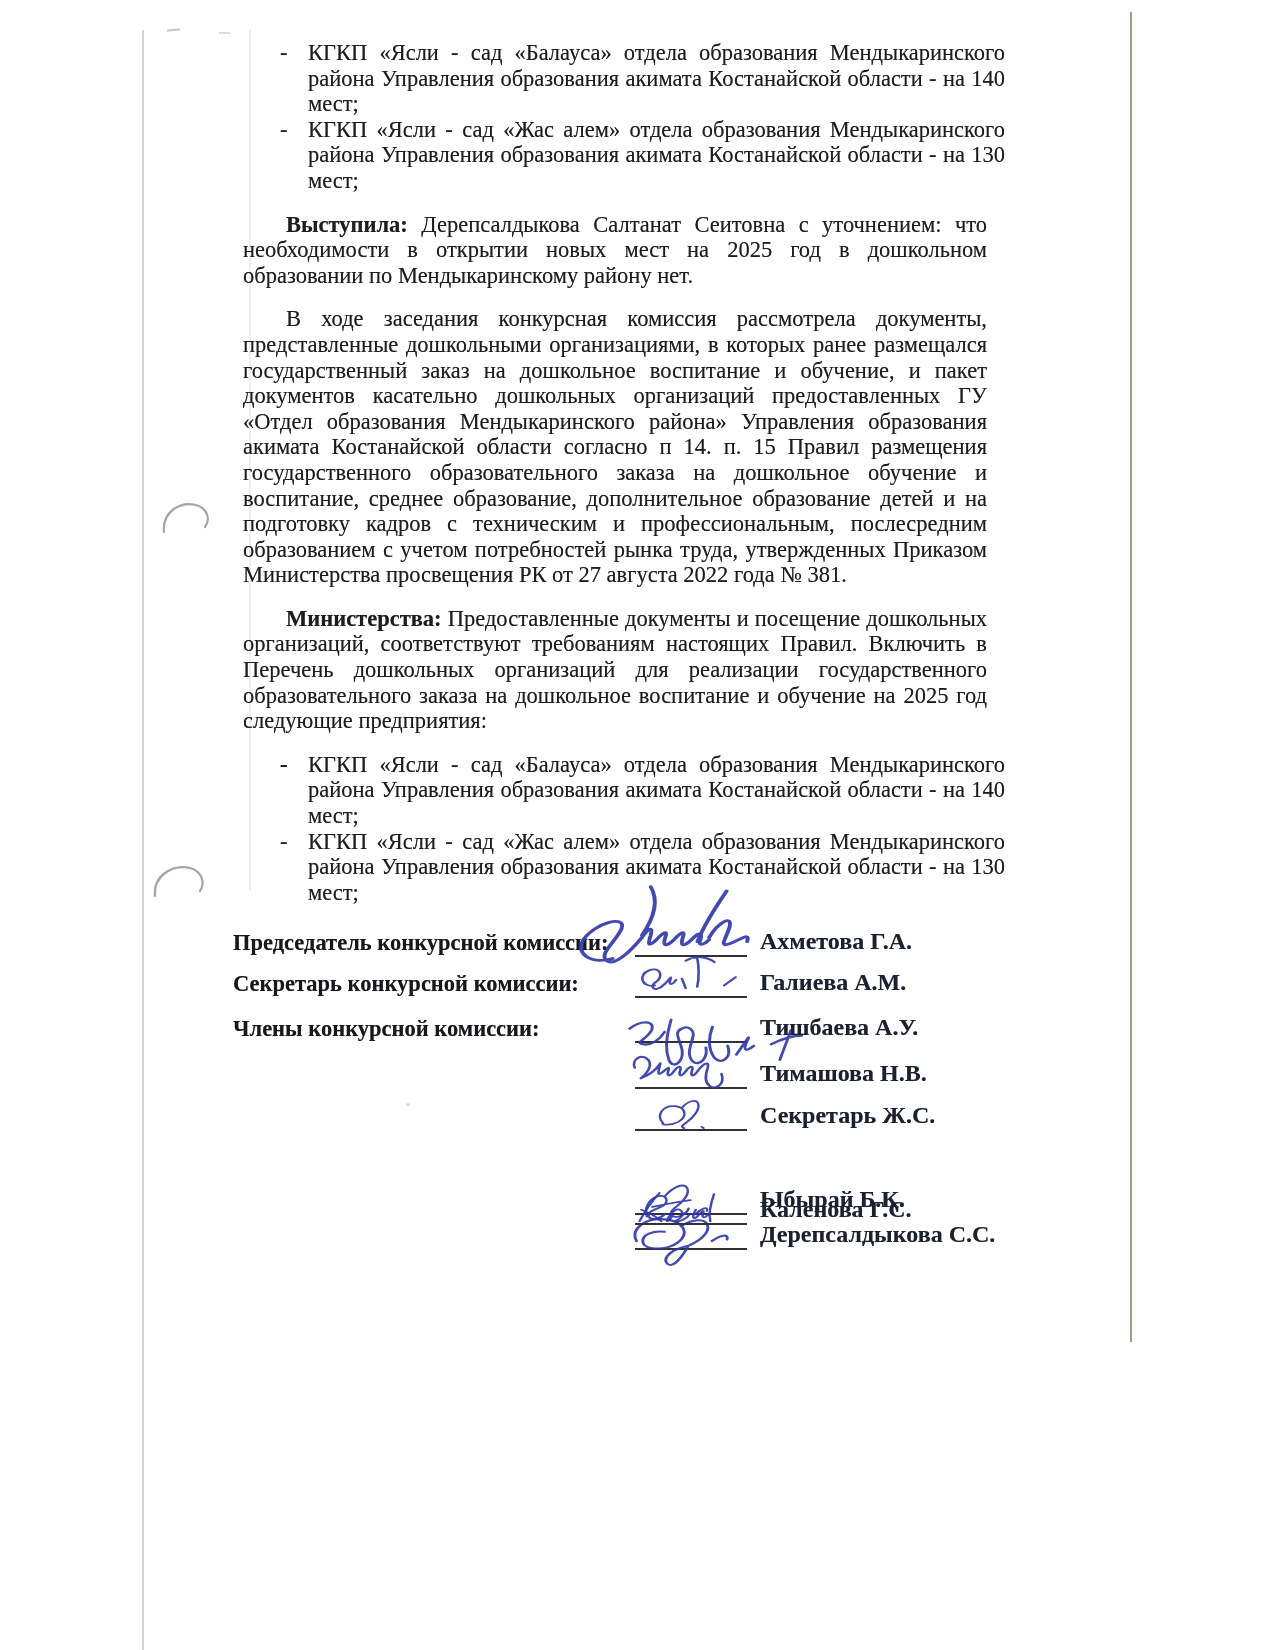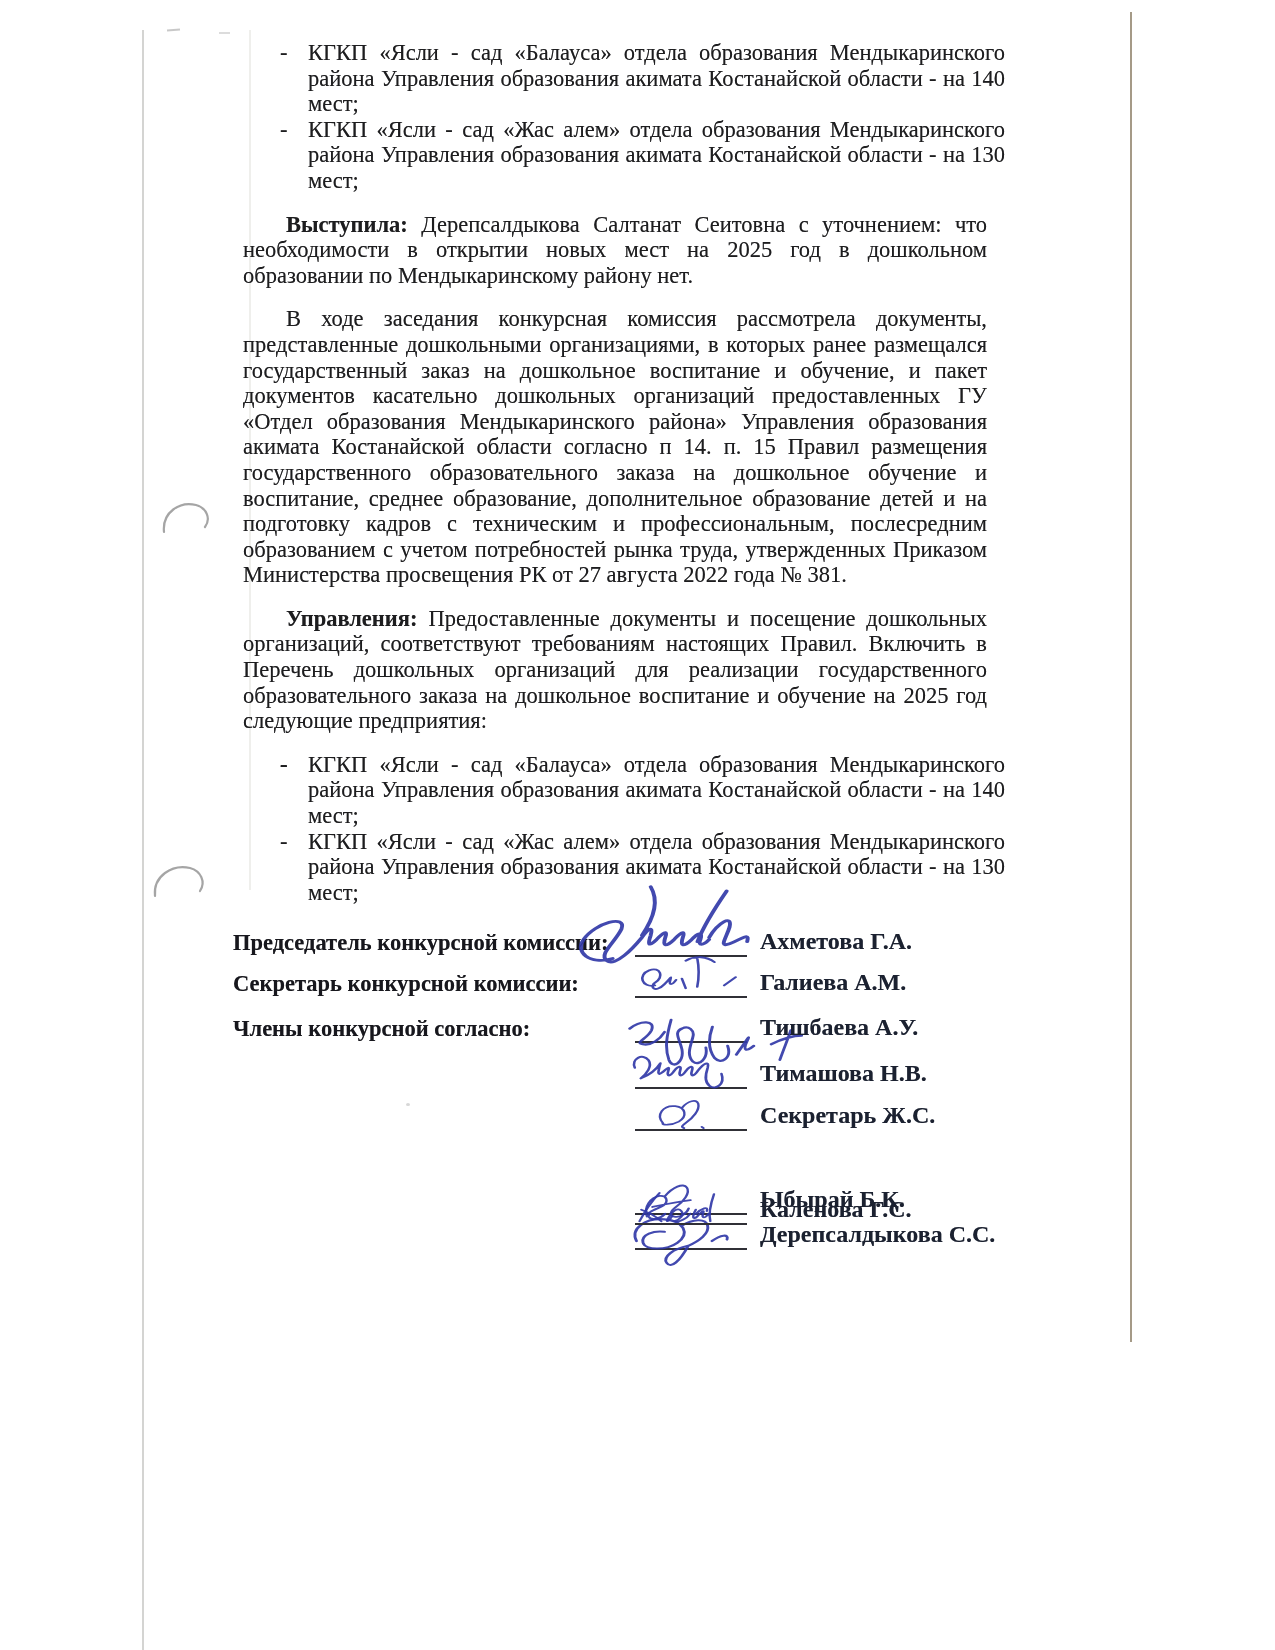--- a/index.html
+++ b/index.html
@@ -58,21 +58,21 @@
   </svg>
   <div class="speck" style="left:167px;top:29px;width:13px;height:2px;transform:rotate(-4deg);"></div>
   <div class="speck" style="left:219px;top:32px;width:11px;height:2px;opacity:.35;"></div>
   <div class="speck" style="left:406px;top:1103px;width:4px;height:3px;border-radius:50%;opacity:.4;"></div>
 
   <div class="doc-flow" id="doc-flow">
       <div class="b-item"><span class="b-marker">-</span><span>КГКП «Ясли - сад «Балауса» отдела образования Мендыкаринского района Управления образования акимата Костанайской области - на 140 мест;</span></div>
       <div class="b-item"><span class="b-marker">-</span><span>КГКП «Ясли - сад «Жас алем» отдела образования Мендыкаринского района Управления образования акимата Костанайской области - на 130 мест;</span></div>
       <p class="para"><b>Выступила:</b> Дерепсалдыкова Салтанат Сеитовна с уточнением: что необходимости в открытии новых мест на 2025 год в дошкольном образовании по Мендыкаринскому  району нет.</p>
       <p class="para">В ходе заседания конкурсная комиссия рассмотрела документы, представленные дошкольными организациями, в которых ранее размещался государственный заказ на дошкольное воспитание и обучение, и пакет документов касательно дошкольных организаций предоставленных ГУ «Отдел образования Мендыкаринского района» Управления образования акимата Костанайской области согласно п 14. п. 15 Правил размещения государственного образовательного заказа на дошкольное обучение и воспитание, среднее образование, дополнительное образование детей и на подготовку кадров с техническим и профессиональным, послесредним образованием с учетом потребностей рынка труда, утвержденных Приказом Министерства просвещения РК от 27 августа 2022 года № 381.</p>
-      <p class="para"><b>Управления:</b> Предоставленные документы и посещение дошкольных организаций, соответствуют требованиям настоящих Правил. Включить в Перечень дошкольных организаций для реализации государственного образовательного заказа на дошкольное воспитание и обучение на 2025 год следующие предприятия:</p>
+      <p class="para"><b>Министерства:</b> Предоставленные документы и посещение дошкольных организаций, соответствуют требованиям настоящих Правил. Включить в Перечень дошкольных организаций для реализации государственного образовательного заказа на дошкольное воспитание и обучение на 2025 год следующие предприятия:</p>
       <div class="b-item"><span class="b-marker">-</span></div>
       <div class="b-item"><span class="b-marker">-</span><span>КГКП «Ясли - сад «Балауса» отдела образования Мендыкаринского района Управления образования акимата Костанайской области - на 140 мест;</span></div>
       <div class="b-item"><span class="b-marker">-</span><span>КГКП «Ясли - сад «Жас алем» отдела образования Мендыкаринского района Управления образования акимата Костанайской области - на 130 мест;</span></div>
     </div>
 
   <div id="sig-block">
       <div class="sig-row" style="top: 927px;">
         <div class="sig-label">Председатель конкурсной комиссии:</div>
         <div class="sig-line"></div>
         <svg class="sig-svg" width="190" height="95" viewBox="0 0 130 90" preserveAspectRatio="none" style="left: 330px; bottom: -10px;">
@@ -82,21 +82,21 @@
       </div>
       <div class="sig-row" style="top: 968px;">
         <div class="sig-label">Секретарь конкурсной комиссии:</div>
         <div class="sig-line"></div>
         <svg class="sig-svg" width="125" height="62" viewBox="0 0 130 90" preserveAspectRatio="none" style="left: 395px; bottom: -4px;">
           <path d="M28 66 C14 70 10 50 22 44 C34 38 38 54 28 62 C22 68 28 78 38 64 C44 56 46 50 44 58 C42 66 46 66 50 58 M56 56 L60 70 M72 26 C74 40 74 54 72 68 M60 30 C70 22 82 24 90 32 M100 66 L112 54" stroke="#3239a8" stroke-width="2.7" opacity="0.92"></path>
         </svg>
         <div class="sig-name">Галиева А.М.</div>
       </div>
       <div class="sig-row" style="top: 1013px;">
-        <div class="sig-label">Члены конкурсной согласно:</div>
+        <div class="sig-label">Члены конкурсной комиссии:</div>
         <div class="sig-line"></div>
         <svg class="sig-svg" width="185" height="78" viewBox="0 0 170 90" preserveAspectRatio="none" style="left: 388px; bottom: -22px;">
           <path d="M8 48 C18 38 32 38 28 50 C24 60 12 64 20 66 C28 68 36 60 40 52 M46 38 C42 56 40 70 44 84 C48 96 58 86 56 72 C54 60 48 52 56 48 C62 44 68 50 66 58 C64 68 60 78 66 86 C72 92 80 82 78 70 M84 46 C80 60 80 72 86 82 C92 90 102 82 98 68 M106 78 C114 64 120 52 116 62 C112 72 114 76 122 68 M146 84 C150 70 154 58 156 50 M138 66 C148 60 158 56 166 56" stroke="#3239a8" stroke-width="2.7" opacity="0.92"></path>
         </svg>
         <div class="sig-name">Тишбаева А.У.</div>
       </div>
       <div class="sig-row" style="top: 1059px;">
         <div class="sig-line"></div>
         <svg class="sig-svg" width="128" height="68" viewBox="0 0 130 90" preserveAspectRatio="none" style="left: 390px; bottom: -6px;">
           <path d="M12 54 C8 42 20 34 26 44 C30 52 24 62 18 68 C26 64 34 56 38 48 C36 58 34 66 40 60 C44 56 48 50 46 58 C44 66 48 66 52 58 C56 52 60 50 58 58 C56 66 60 66 64 58 C68 52 72 50 70 58 C68 66 72 66 76 58 C82 48 88 44 86 54 C84 62 82 72 88 78 C94 84 104 76 100 62" stroke="#3239a8" stroke-width="2.7" opacity="0.92"></path>

